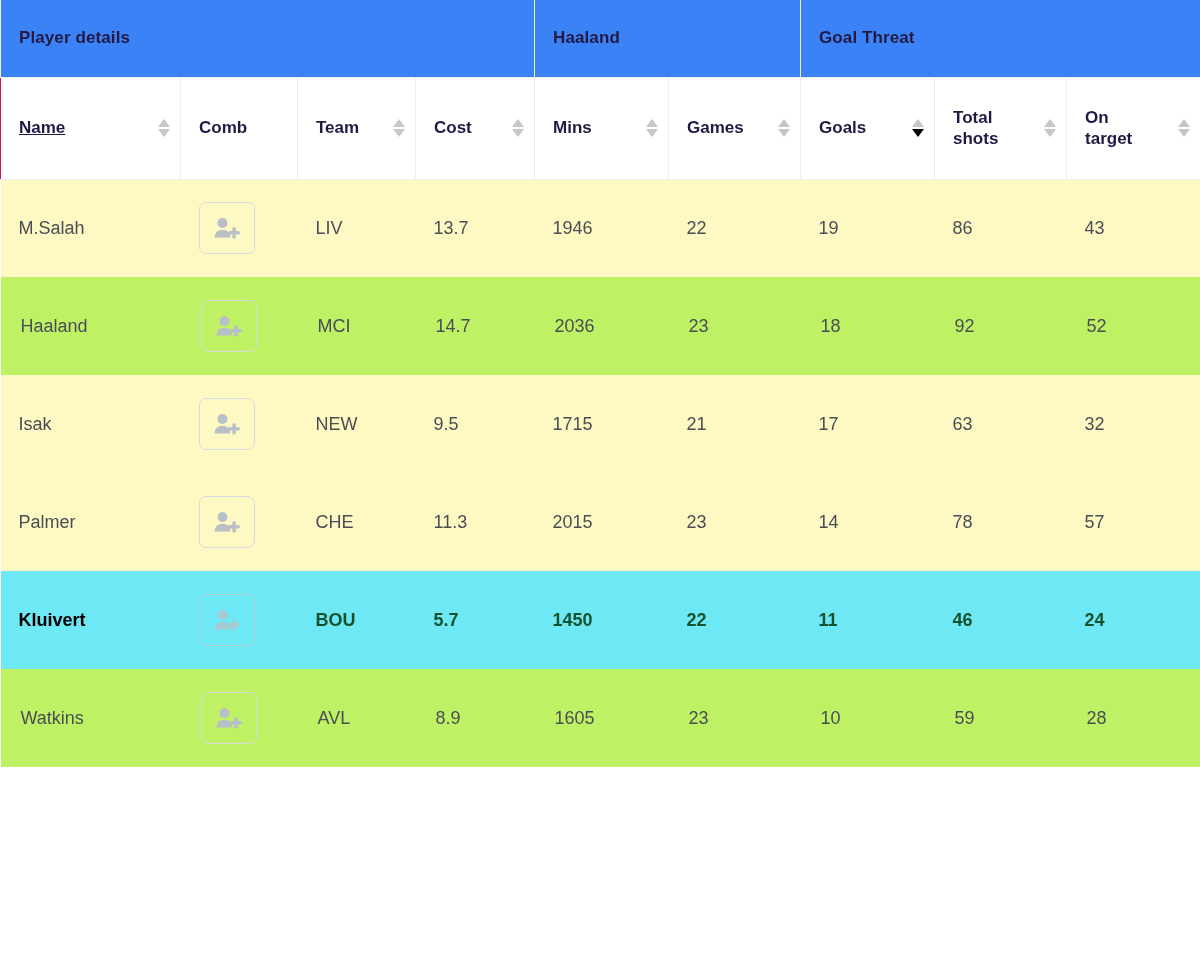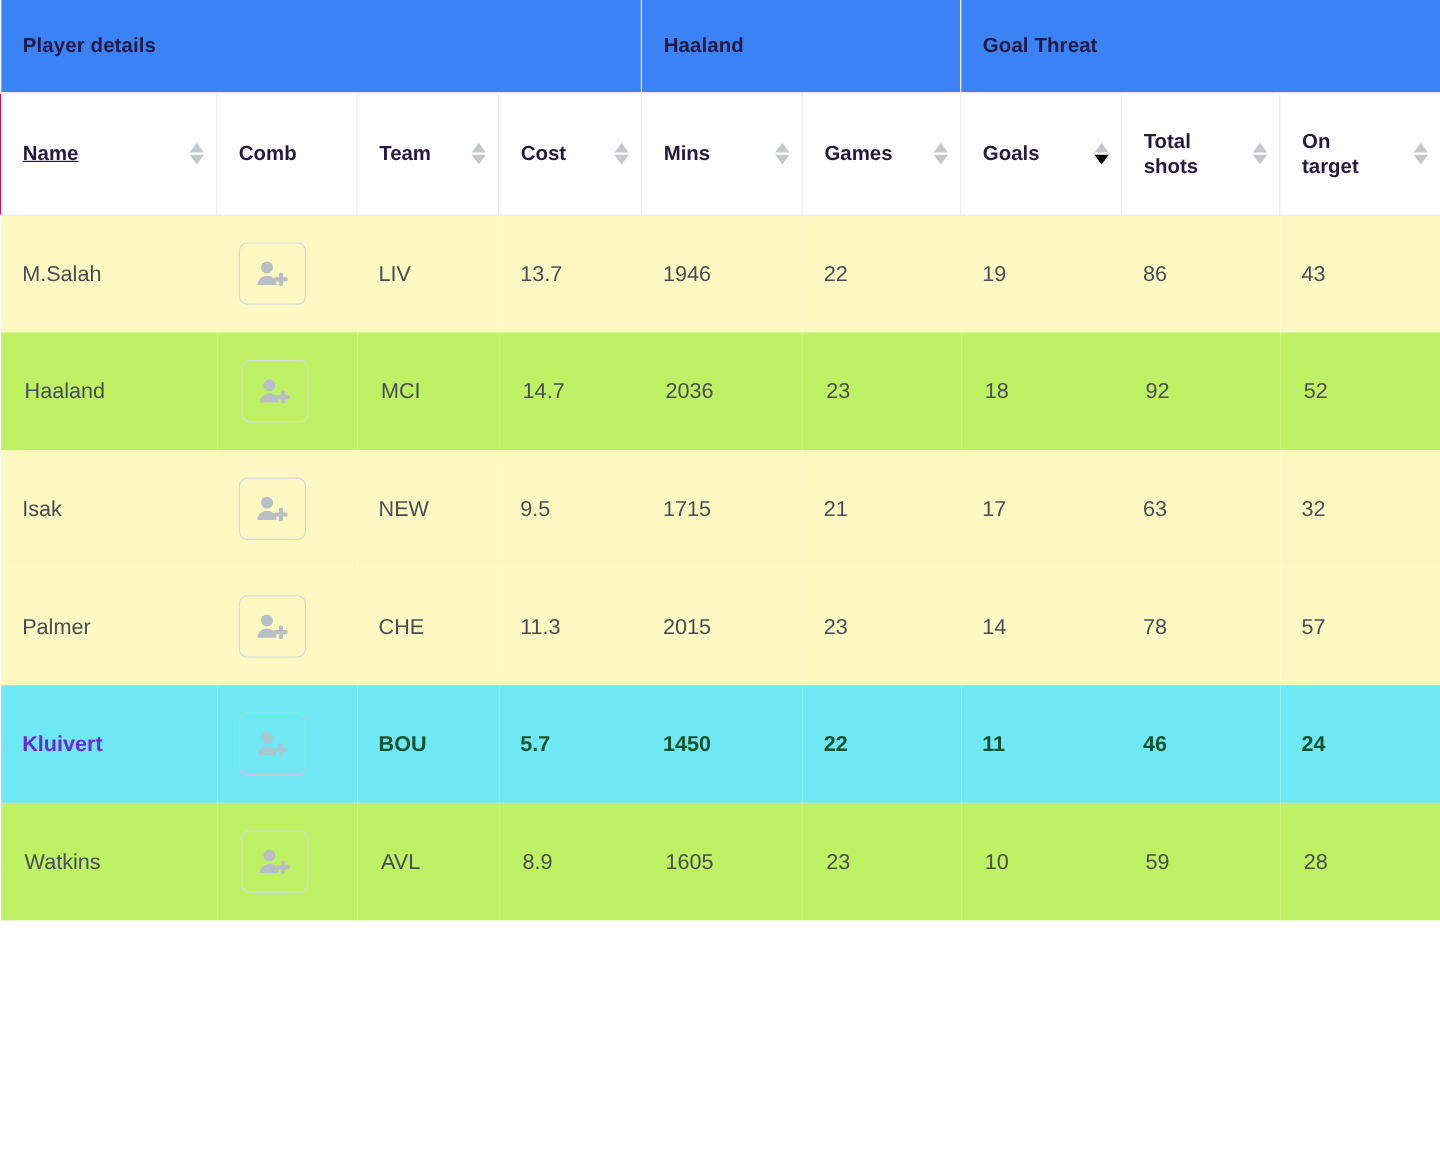--- a/index.html
+++ b/index.html
@@ -117,21 +117,21 @@
     border: none;
   }
   tbody tr.row-odd  td { background: #fef9c3; }
   tbody tr.row-even td { background: #bef264; padding-left: 20px; }
 
   tbody tr.row-selected td {
     background: #6FE8F5;
     color: #14532d;
     font-weight: bold;
   }
-  tbody tr.row-selected td.name-cell { color: #6d28d9; }
+  tbody tr.row-selected td.name-cell { color: #000000; }
 
   td.name-cell { color: #4a4d55; }
   td.comb-cell { padding-left: 18px; }
 
   
   .add-btn {
     width: 56px;
     height: 52px;
     border: 1px solid #d6dade;
     border-radius: 7px;

